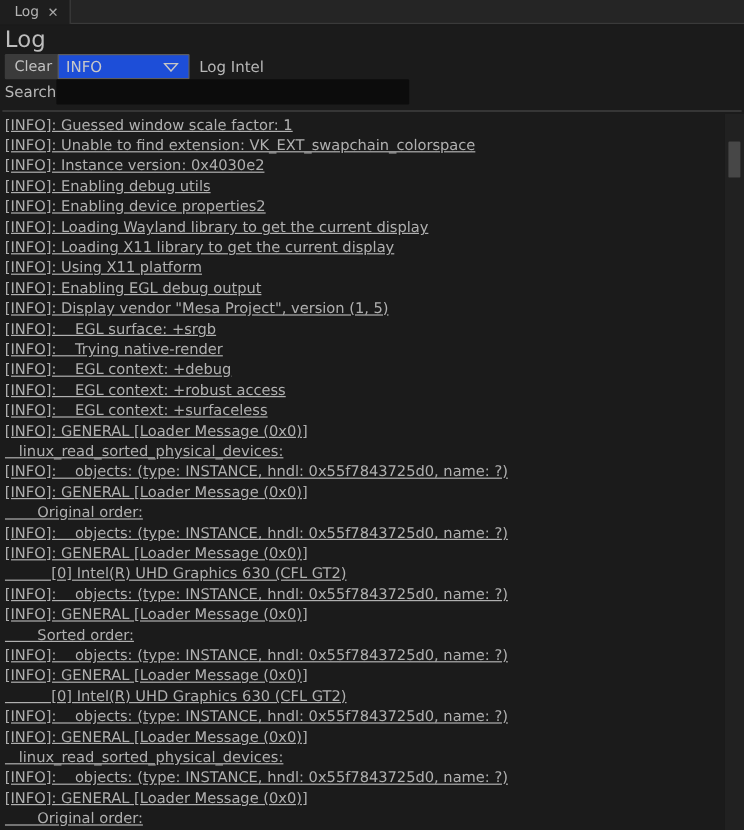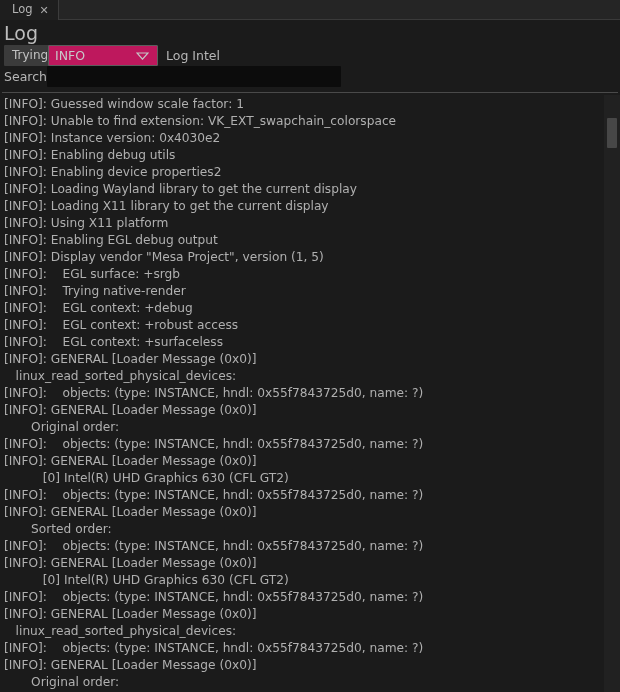--- a/index.html
+++ b/index.html
@@ -87,21 +87,21 @@
     font-family: "DejaVu Sans", sans-serif;
     font-size: 12px;
     line-height: 21px;
     cursor: pointer;
     box-sizing: border-box;
   }
   #log-level-select {
     position: absolute;
     left: 48px; top: 0;
     width: 110px; height: 21px;
-    background: #be185d;
+    background: #1d4ed8;
     border: 1px solid #5d5d5d;
     border-radius: 1px;
     box-sizing: border-box;
     cursor: pointer;
     display: flex;
     align-items: center;
   }
   #log-level-value {
     font-size: 12.5px;
     color: #c8c8c8;
@@ -177,20 +177,21 @@
     font-size: 12.2px;
     line-height: 17px;
     color: #b0b0b0;
     padding-left: 4px;
     box-sizing: border-box;
   }
   .log-line {
     height: 17px;
     white-space: pre;
     overflow: hidden;
+    text-decoration: underline;
   }
 
   
   #scrollbar-track {
     position: absolute;
     right: 0; top: 74px;
     width: 16px;
     height: 597px;
     background: #212121;
   }
@@ -219,21 +220,21 @@
     <span class="tab-label">Log</span>
     <span class="tab-close">✕</span>
   </div>
 </div>
 
 <div id="panel">
 
   <div id="page-title">Log</div>
 
   <div id="toolbar">
-    <button id="clear-button">Trying</button>
+    <button id="clear-button">Clear</button>
 
     <div id="log-level-select">
       <span id="log-level-value">INFO</span>
       <svg class="caret" viewBox="0 0 13 8">
         <polygon points="1,1 12,1 6.5,7.2" fill="none" stroke="#c6c6c6" stroke-width="1.2"></polygon>
       </svg>
     </div>
 
     <div id="log-level-caption">Log Intel</div>
   </div>

